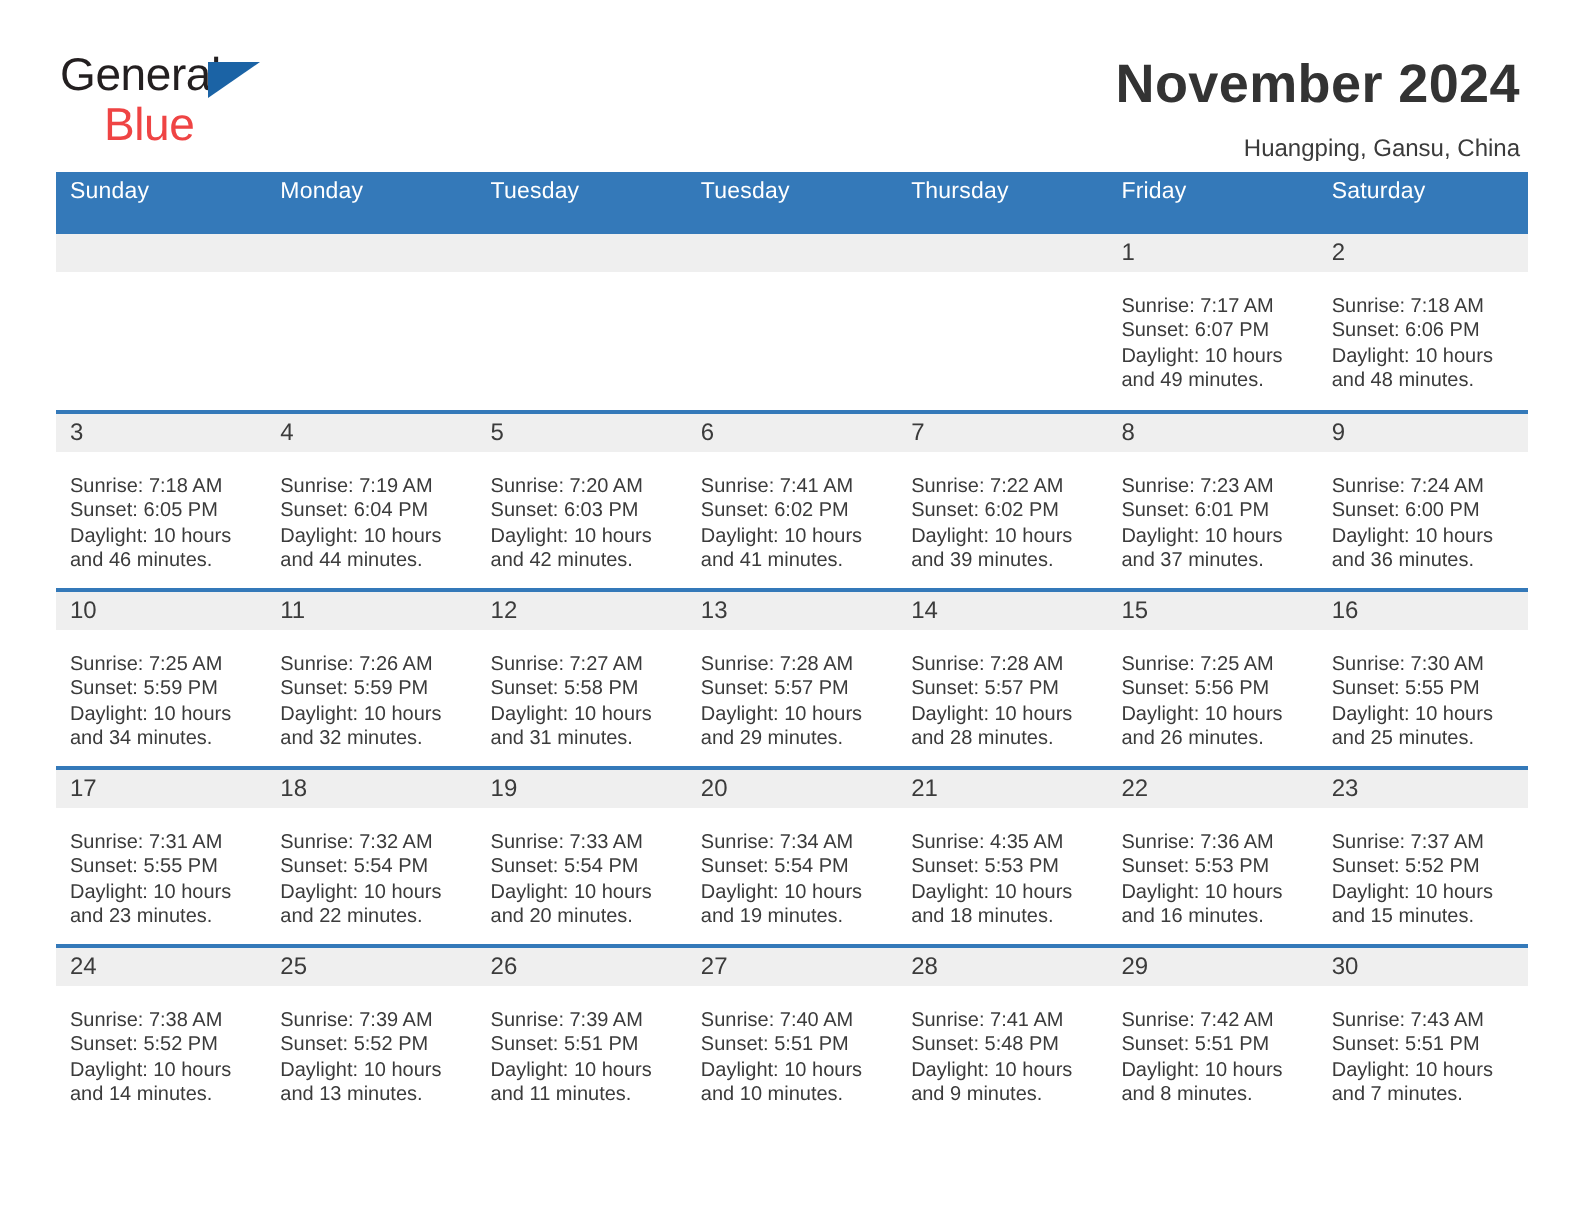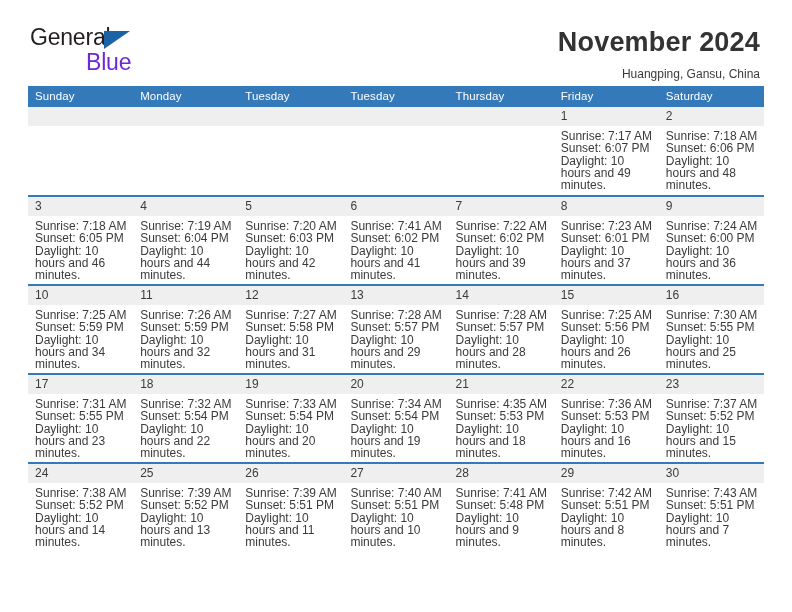--- a/index.html
+++ b/index.html
@@ -34,23 +34,23 @@
   }
   .logo-general {
     font-size: 23px;
     color: #231f20;
     letter-spacing: -0.2px;
     display: block;
     height: 24px;
   }
   .logo-blue {
     font-size: 23px;
-    color: #6d28d9;
+    color: #ef4444;
     display: block;
-    margin-left: 56px;
+    margin-left: 22px;
     margin-top: 1px;
     letter-spacing: -0.2px;
   }
   .logo-tri {
     position: absolute;
     left: 74px;
     top: 5px;
     width: 0;
     height: 0;
     border-left: 26px solid #1b63a5;
@@ -80,21 +80,21 @@
     width: 736px;
     border-collapse: collapse;
     table-layout: fixed;
   }
   .calendar th {
     background: #3479b9;
     color: #ffffff;
     font-size: 11.5px;
     font-weight: normal;
     text-align: left;
-    padding: 4px 0 5px 7px;
+    padding: 4px 0 15px 7px;
     height: 21px;
     letter-spacing: 0.1px;
   }
   .calendar td {
     vertical-align: top;
     padding: 0;
     width: 105.14px;
     height: 89px;
     border-top: 2px solid #3479b9;
     background: #ffffff;
@@ -110,25 +110,26 @@
   .daynum {
     background: #efefef;
     font-size: 12px;
     color: #3b3b3b;
     padding: 3px 0 3px 7px;
     height: 19px;
     line-height: 13px;
   }
   td.empty .daynum { color: transparent; }
   .details {
-    font-size: 12px;
+    font-size: 10px;
     color: #3b3b3b;
     line-height: 12.3px;
     padding: 4px 6px 0 7px;
     white-space: pre-line;
+    margin-top: 8px;
   }
 </style>
 </head>
 <body>
 
 <div class="page">
 
   <div class="header">
 
     <div class="logo">

